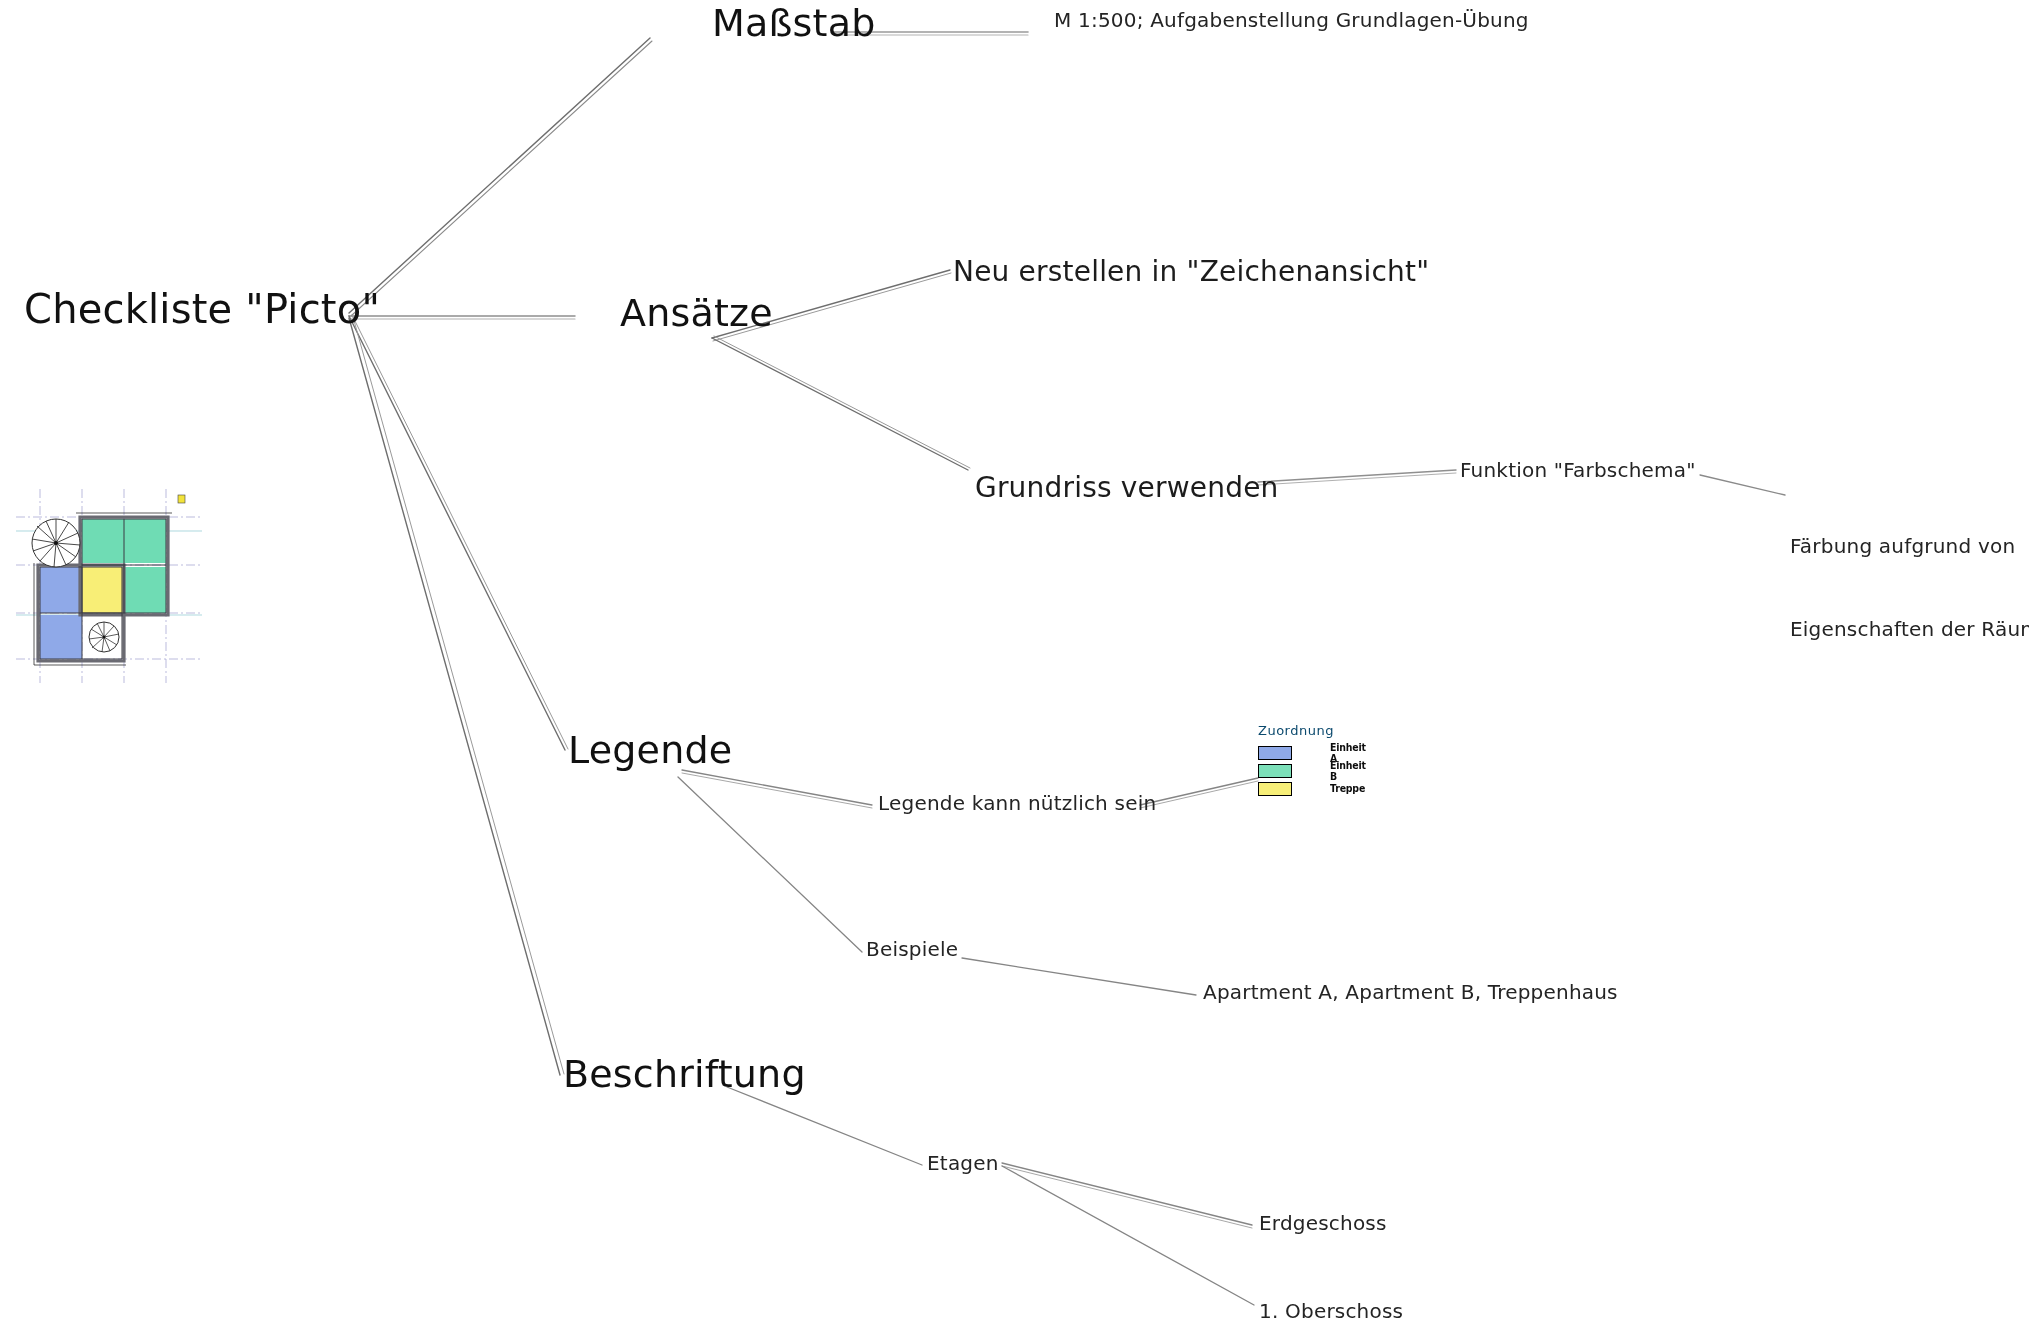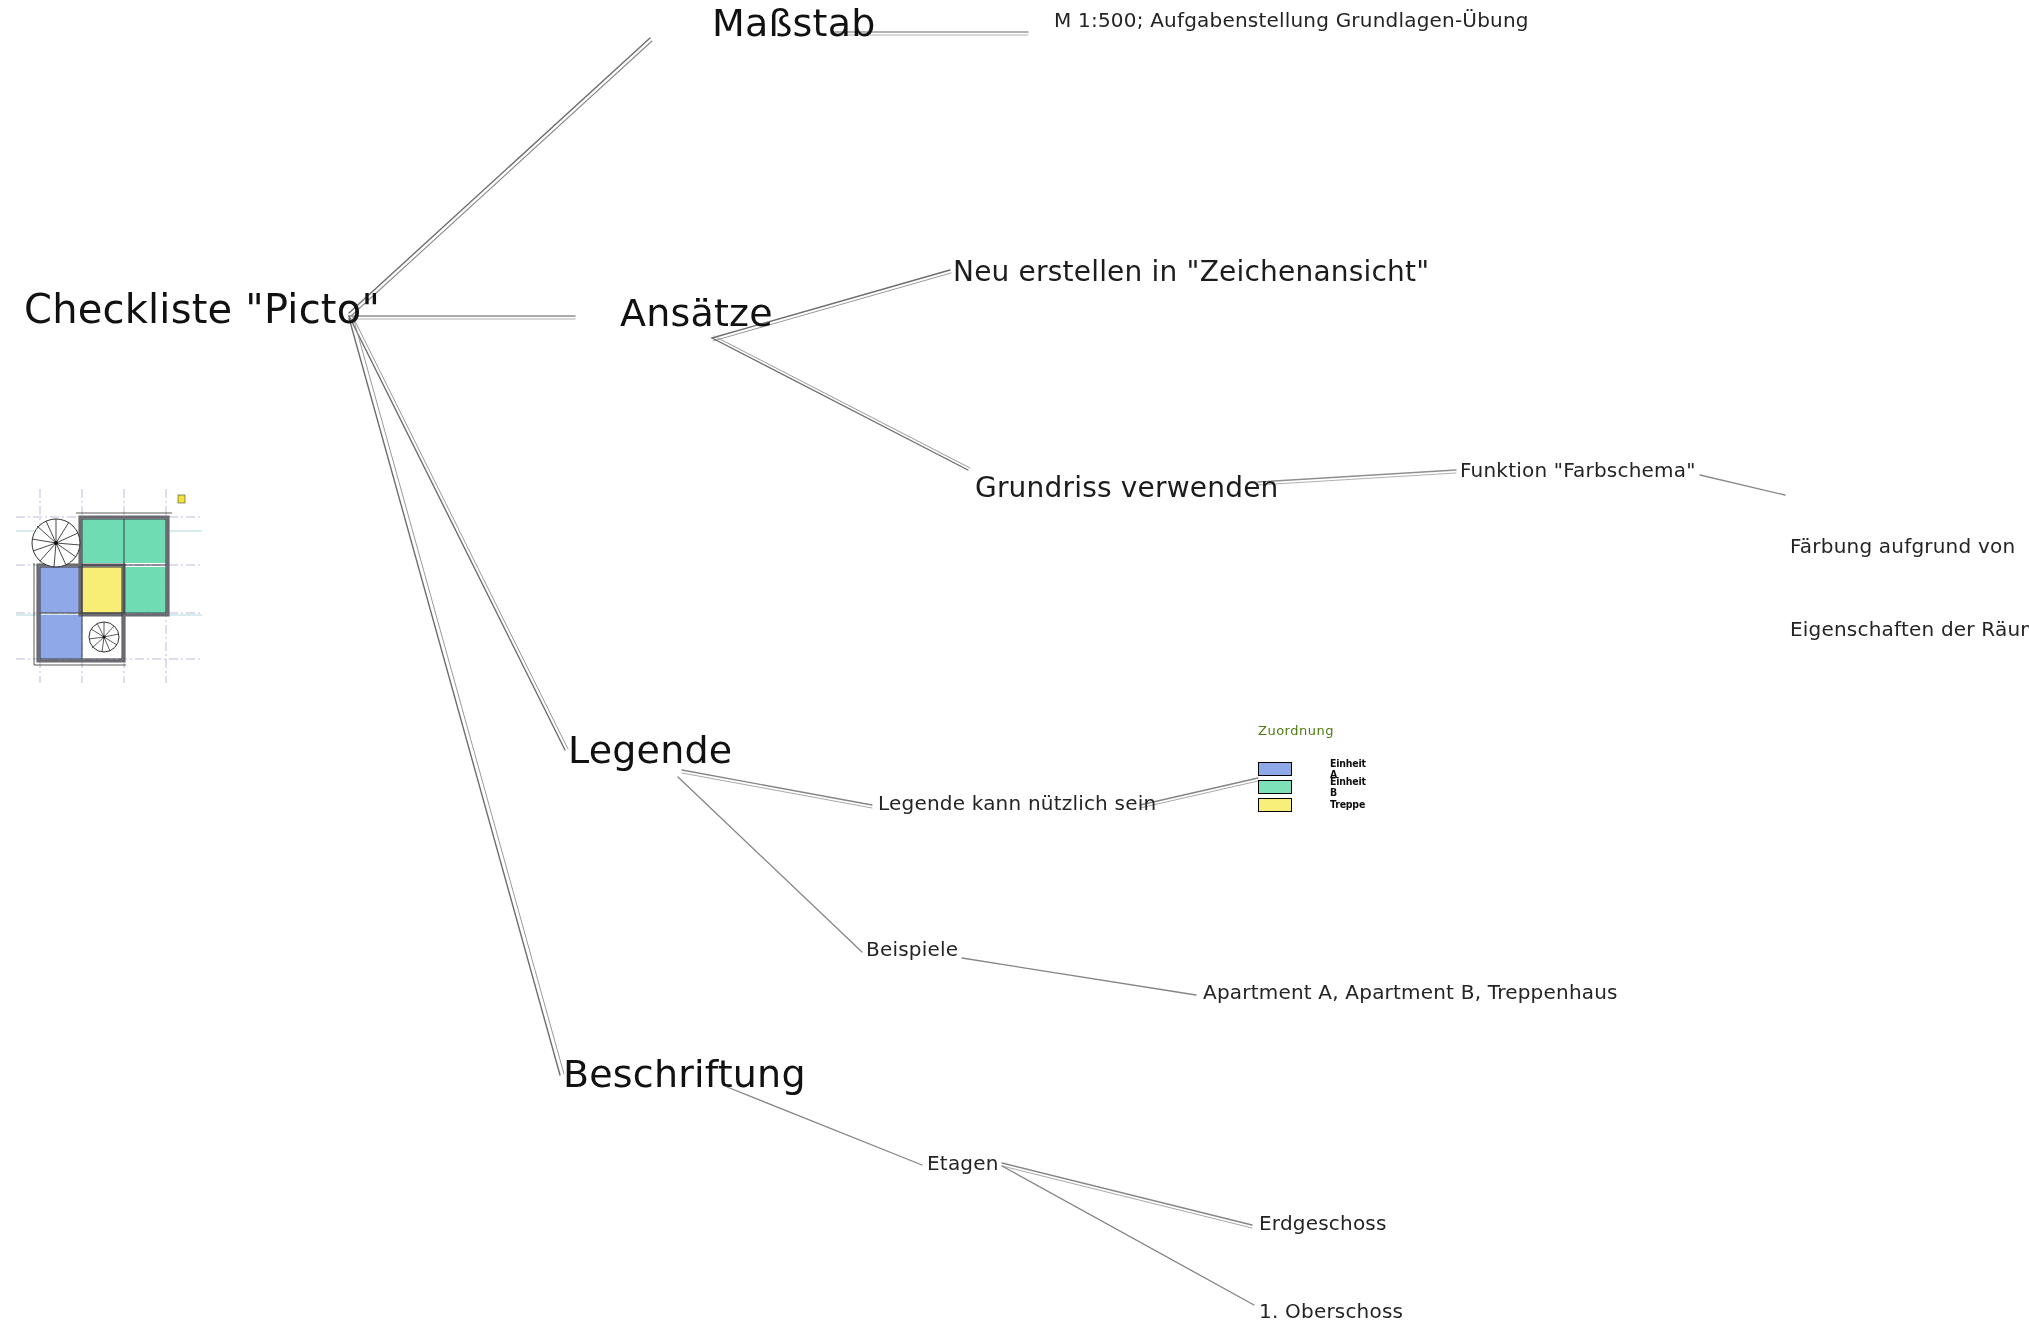--- a/index.html
+++ b/index.html
@@ -59,22 +59,22 @@
 
   
   .legend-box {
     position: absolute;
     left: 1258px;
     top: 723px;
     width: 90px;
   }
   .legend-title {
     font-size: 13px;
-    color: #4d7c0f;
-    margin-bottom: 22px;
+    color: #0c4a6e;
+    margin-bottom: 6px;
     font-family: "DejaVu Sans", sans-serif;
     letter-spacing: 0.5px;
   }
   .legend-row {
     display: flex;
     align-items: center;
     height: 17px;
     margin-bottom: 1px;
     gap: 33px;
   }

